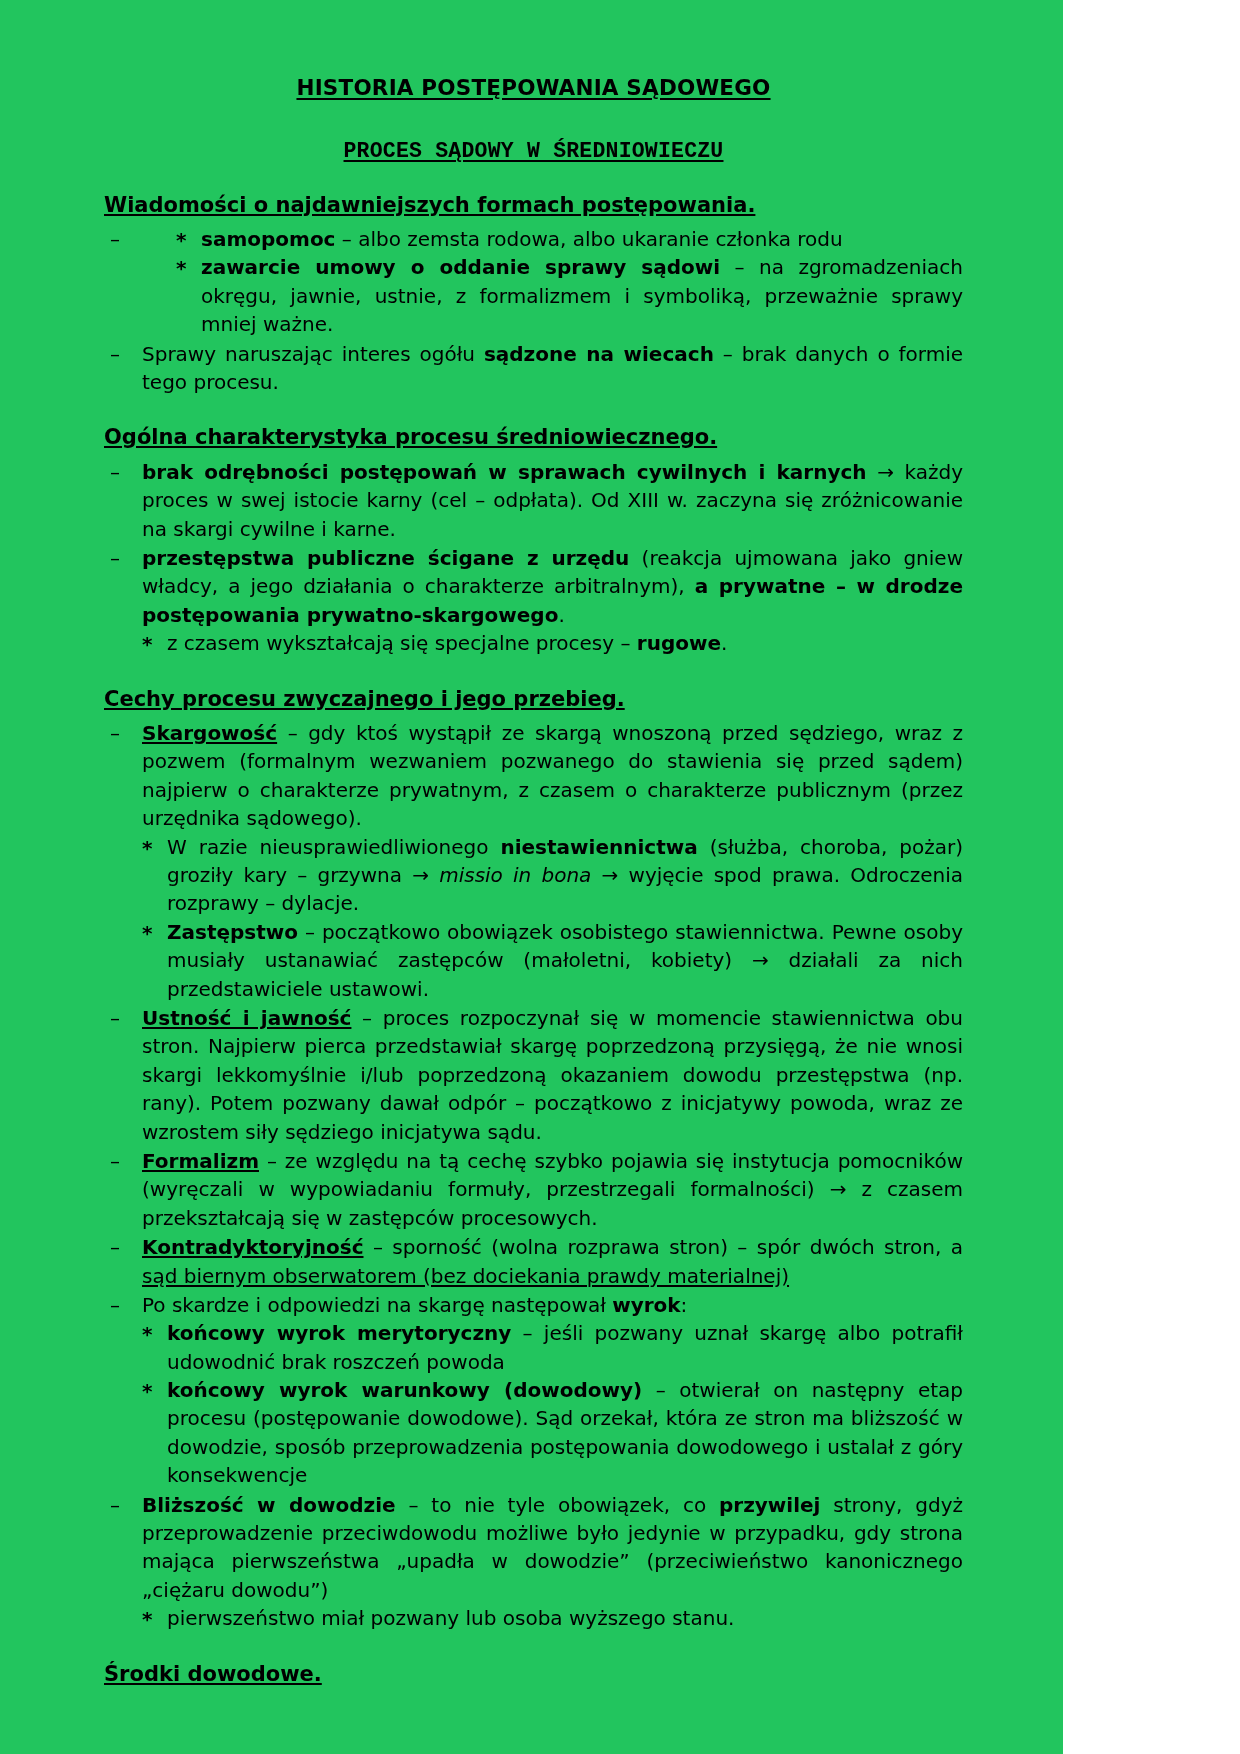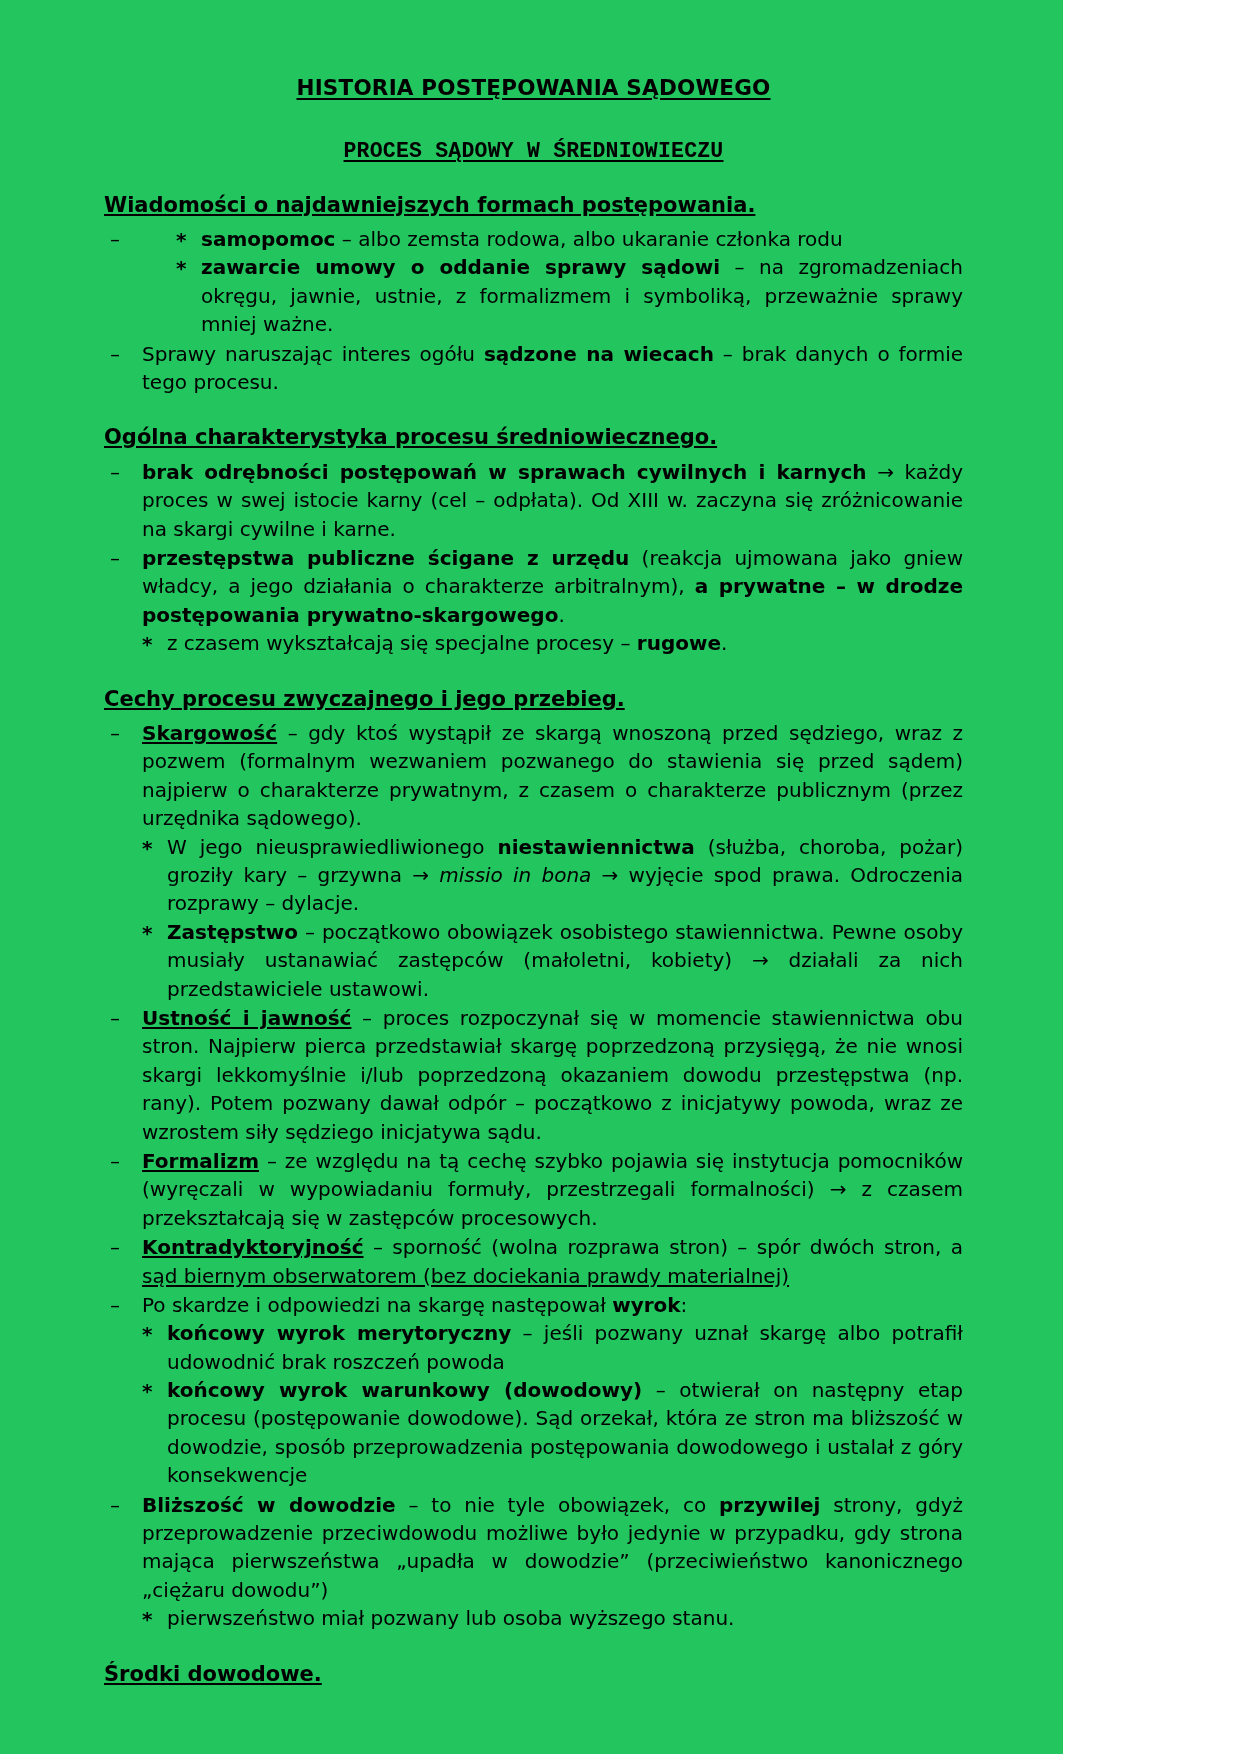--- a/index.html
+++ b/index.html
@@ -168,21 +168,21 @@
     <div class="section-heading"><span>Cechy procesu zwyczajnego i jego przebieg.</span></div>
     <ul class="lvl1">
 
       <li>
         <span class="dash">–</span>
         <b><u>Skargowość</u></b><span> – gdy ktoś wystąpił ze skargą wnoszoną przed sędziego, wraz z pozwem (formalnym wezwaniem pozwanego do stawienia się przed sądem) najpierw o charakterze prywatnym, z czasem o charakterze publicznym (przez urzędnika sądowego).</span>
         <div>
           <ul class="lvl2">
             <li>
               <span class="star">*</span>
-              <span> W jego nieusprawiedliwionego </span><b>niestawiennictwa</b><span> (służba, choroba, pożar) groziły kary – grzywna → </span><i>missio in bona</i><span> → wyjęcie spod prawa. Odroczenia rozprawy – dylacje.</span>
+              <span> W razie nieusprawiedliwionego </span><b>niestawiennictwa</b><span> (służba, choroba, pożar) groziły kary – grzywna → </span><i>missio in bona</i><span> → wyjęcie spod prawa. Odroczenia rozprawy – dylacje.</span>
             </li>
             <li>
               <span class="star">*</span>
               <b>Zastępstwo</b><span> – początkowo obowiązek osobistego stawiennictwa. Pewne osoby musiały ustanawiać zastępców (małoletni, kobiety) → działali za nich przedstawiciele ustawowi.</span>
             </li>
           </ul>
         </div>
       </li>
 
       <li>

